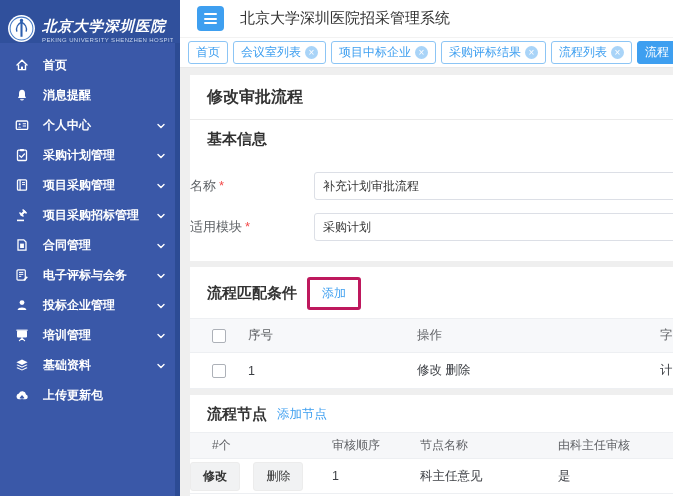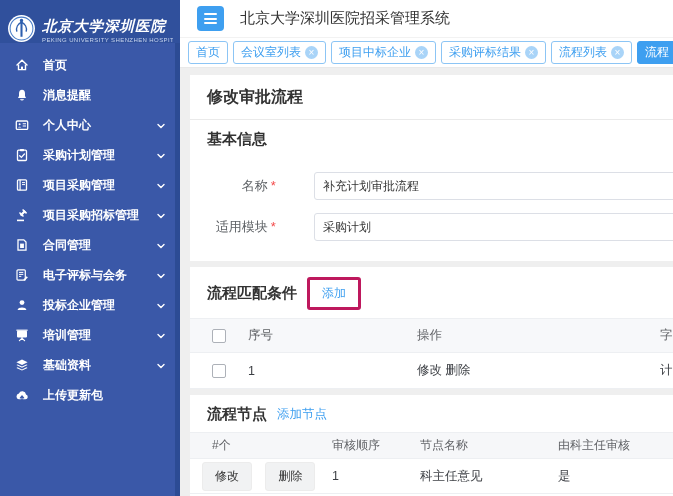--- a/index.html
+++ b/index.html
@@ -36,38 +36,38 @@
   .content { position:absolute; left:180px; top:68px; width:493px; height:428px; background:#EFEFEF; overflow:hidden; }
   .panel { position:absolute; left:10px; top:7px; width:520px; }
   .block { background:#fff; margin-bottom:6px; }
   .title-bar { padding:12px 17px 11px; font-size:16px; font-weight:bold; color:#333; border-bottom:1px solid #EAEAEA; }
   .sec-head { display:flex; align-items:center; padding:10px 17px 8px; }
   .sec-title { font-size:15px; font-weight:bold; color:#333; }
 
   
   .form-area { padding:2px 0 20px; }
   .form-row { display:flex; align-items:center; margin-top:13px; }
-  .form-label { width:143px; padding-right:38px; text-align:right; font-size:13px; color:#5E6266; white-space:nowrap; }
+  .form-label { width:143px; padding-right:38px; font-size:13px; color:#5E6266; white-space:nowrap; }
   .req { color:#F34B4B; margin-left:3px; }
   .text-input { width:480px; height:28px; border:1px solid #DCDFE6; border-radius:3px; padding:0 8px; font-size:12px; color:#333; outline:none; font-family:inherit; }
 
   
   .add-btn { margin-left:10px; padding:5px 12px; font-size:12px; color:#3E9FF0; background:#fff; border:3px solid #be185d; border-radius:3px; cursor:pointer; font-family:inherit; }
   .add-link { margin-left:10px; font-size:12.5px; color:#3E9FF0; text-decoration:none; cursor:pointer; }
 
   
   table { width:100%; border-collapse:collapse; table-layout:fixed; }
   th, td { padding:0; text-align:left; font-weight:normal; font-size:12.5px; overflow:hidden; white-space:nowrap; }
   .match-table th { height:34px; background:#F7F8FA; color:#606266; border-top:1px solid #EDEFF2; border-bottom:1px solid #EDEFF2; }
   .match-table td { height:36px; color:#3c3f44; border-bottom:1px solid #EDEFF2; }
   .chk { appearance:none; -webkit-appearance:none; width:14px; height:14px; border:1px solid #ADB1B8; border-radius:2px; background:#fff; margin-left:22px; vertical-align:middle; cursor:pointer; }
   .nodes-table th { height:26px; background:#F6F7F9; color:#606266; font-size:12px; border-top:1px solid #EDEFF2; border-bottom:1px solid #EDEFF2; }
   .nodes-table td { height:35px; color:#3c3f44; border-bottom:1px solid #EDEFF2; }
   .gray-btn { padding:5px 12px; font-size:12px; color:#333; background:#F1F2F3; border:1px solid #ECECEC; border-radius:3px; cursor:pointer; margin-left:10px; font-family:inherit; }
-  .gray-btn:first-child { margin-left:12px; }
+  .gray-btn:first-child { margin-left:0;font-weight:bold; }
   .pad-l { padding-left:22px; }
 </style>
 </head>
 <body>
 
 <aside class="sidebar">
   <div class="logo-band">
     <svg class="emblem" viewBox="0 0 28 28">
       <circle cx="14" cy="14" r="13" fill="#fff"></circle>
       <circle cx="14" cy="14" r="11" fill="none" stroke="#4A7EC8" stroke-width="1"></circle>

